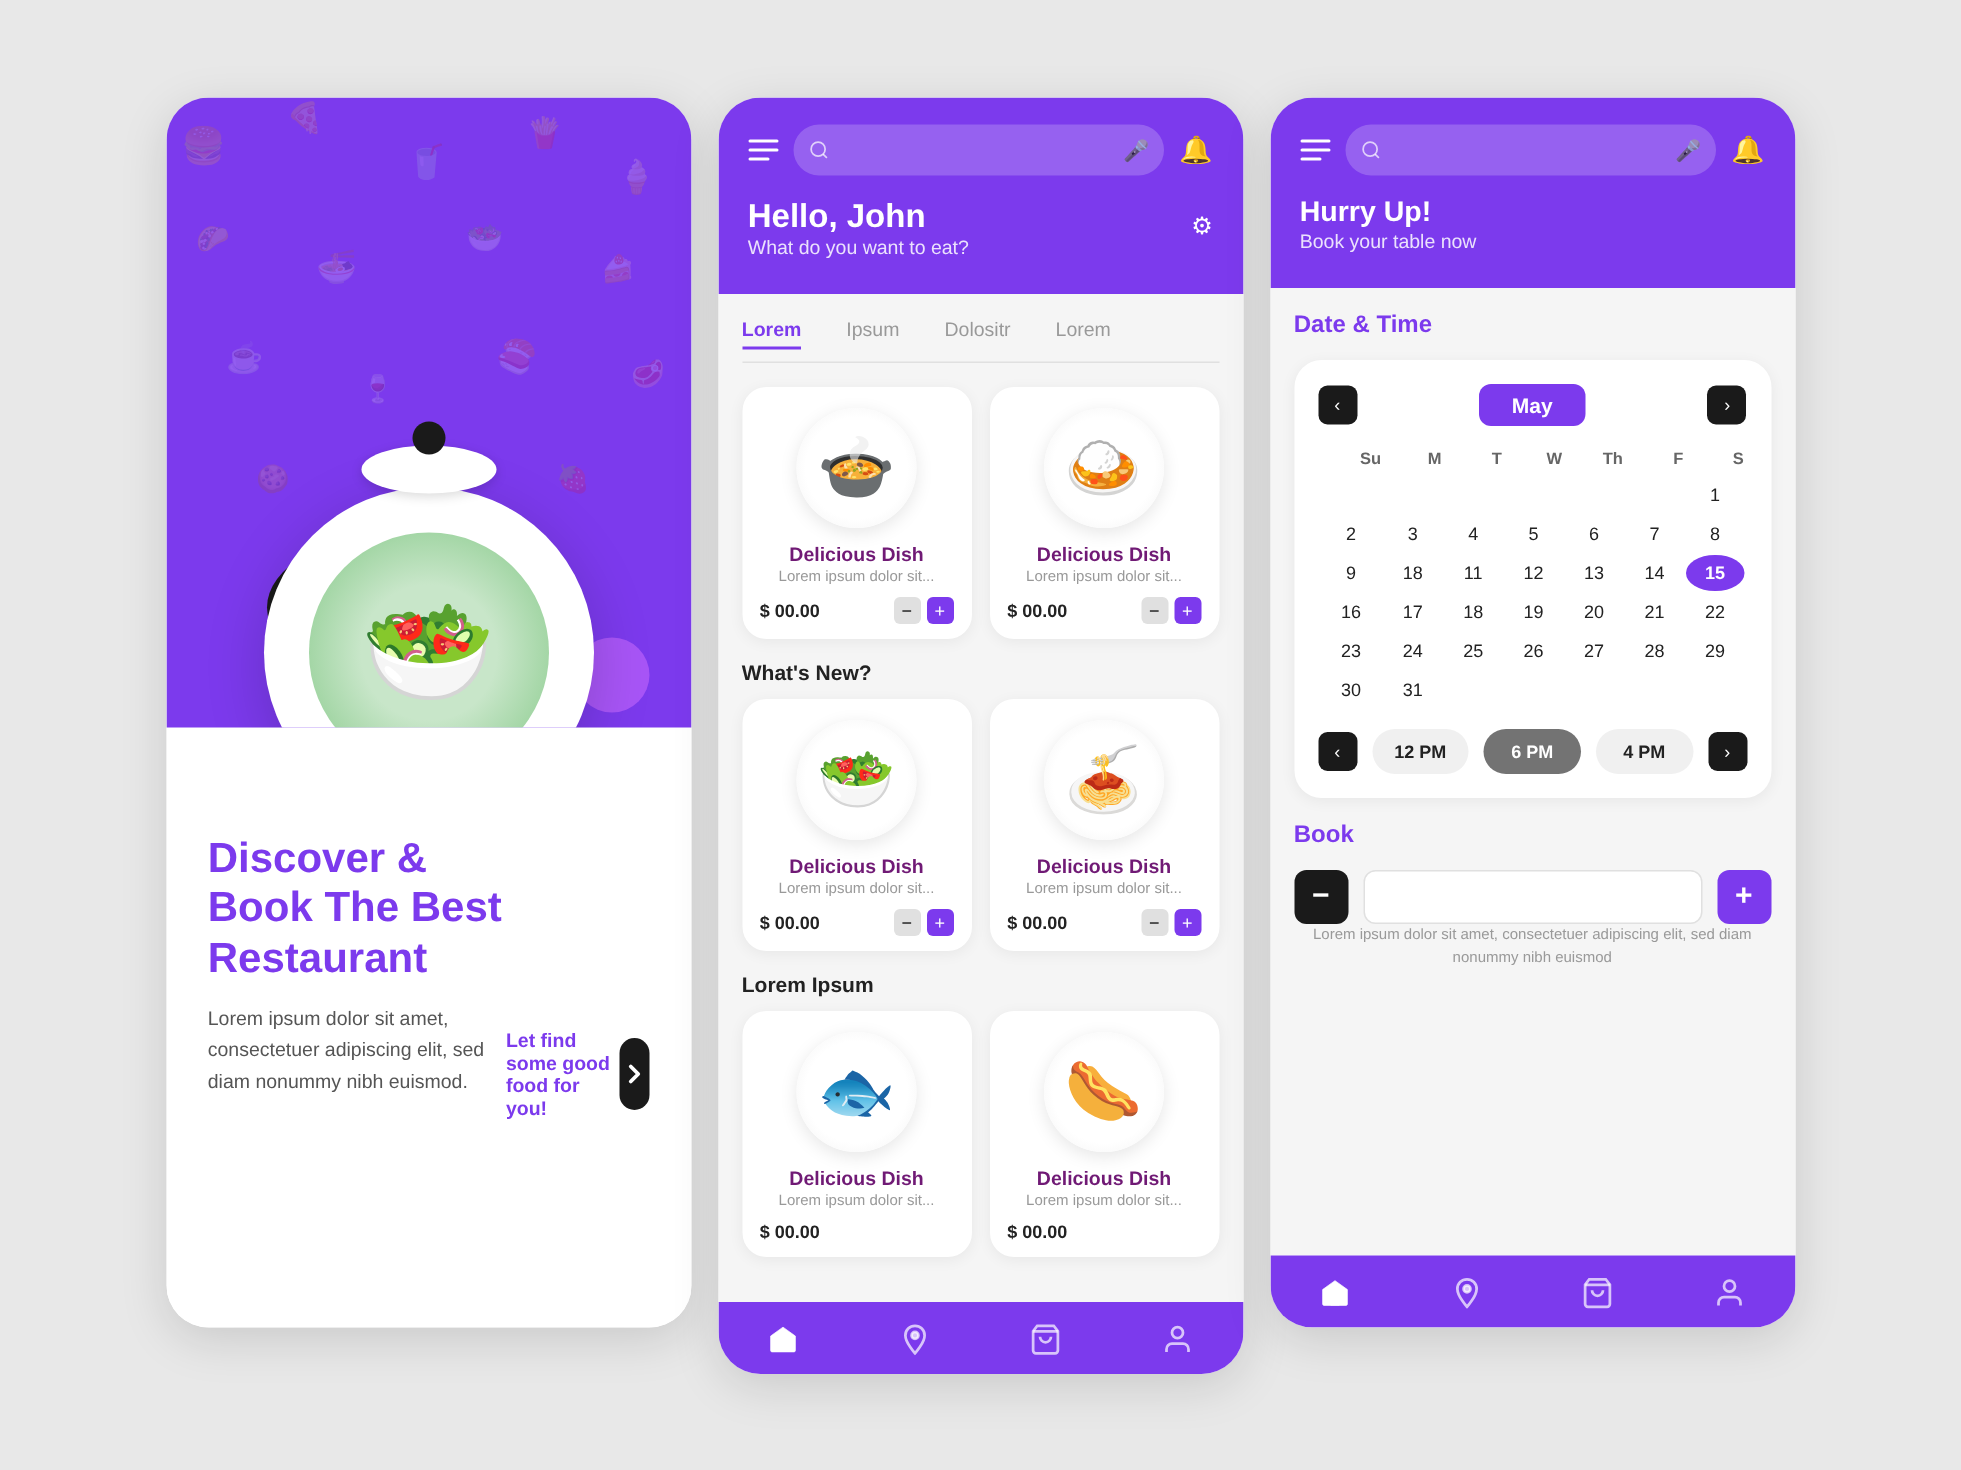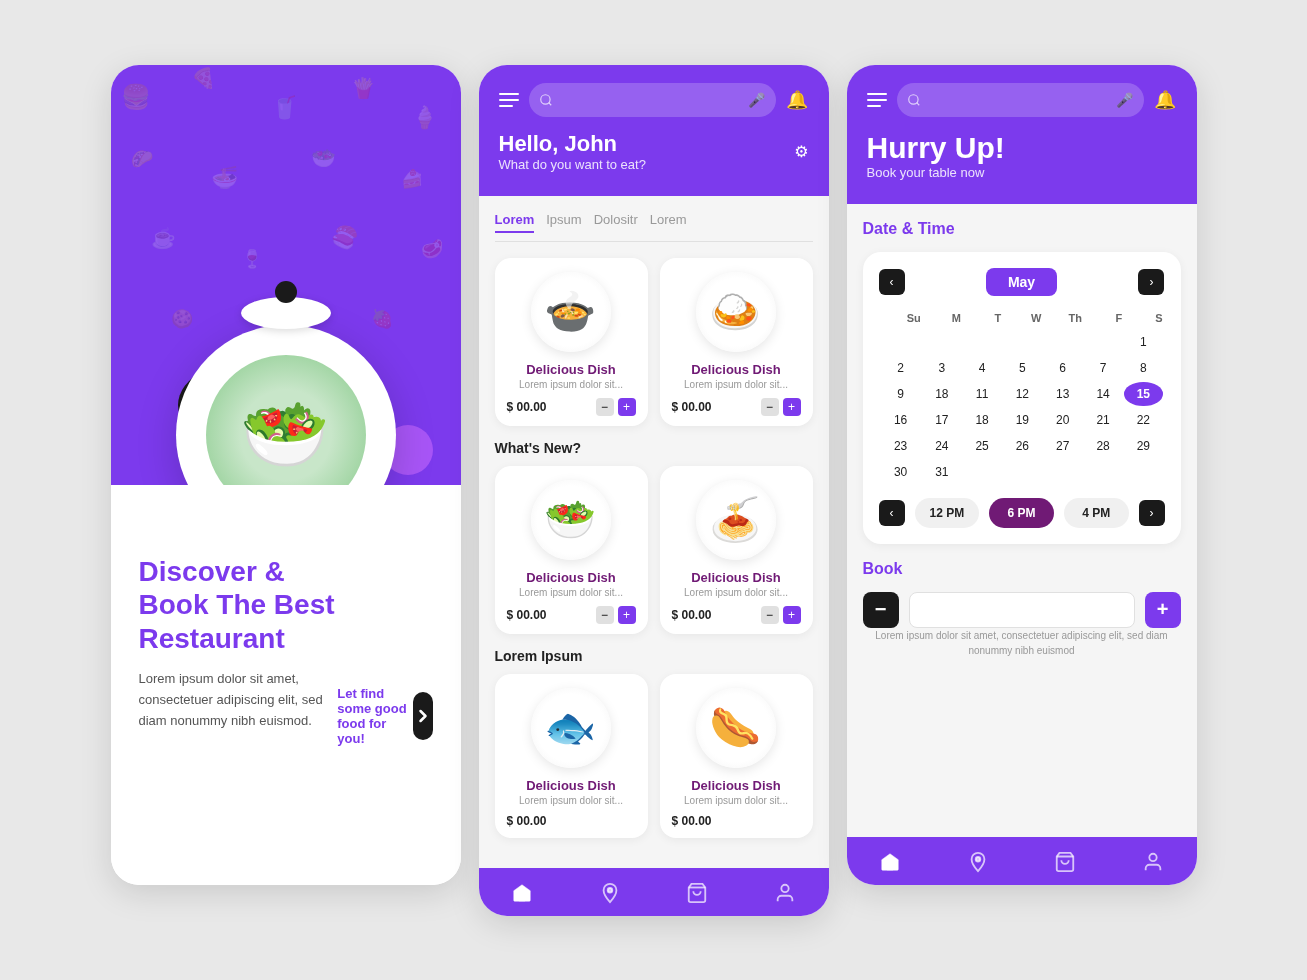--- a/index.html
+++ b/index.html
@@ -200,21 +200,21 @@
       justify-content: space-between;
     }
     .s2-body {
       flex: 1;
       background: #f5f5f5;
       padding: 16px;
       overflow: hidden;
     }
     .s2-tabs {
       display: flex;
-      gap: 12px;
+      gap: 30px;
       margin-bottom: 16px;
       border-bottom: 1px solid #e0e0e0;
       padding-bottom: 8px;
     }
     .s2-tab {
       font-size: 13px;
       color: #999;
       cursor: pointer;
       padding-bottom: 4px;
     }
@@ -326,21 +326,21 @@
       background: rgba(255,255,255,0.2);
       border-radius: 20px;
       height: 34px;
       display: flex;
       align-items: center;
       padding: 0 10px;
       gap: 6px;
     }
     .s3-greeting {
       color: #fff;
-      font-size: 30px;
+      font-size: 19px;
       font-weight: 800;
     }
     .s3-greeting-sub {
       color: rgba(255,255,255,0.85);
       font-size: 13px;
     }
     .s3-body {
       flex: 1;
       background: #f5f5f5;
       padding: 16px;
@@ -412,21 +412,21 @@
       background: #f0f0f0;
       border-radius: 20px;
       padding: 8px 0;
       text-align: center;
       font-size: 12px;
       color: #222;
       cursor: pointer;
       font-weight: 600;
     }
     .s3-time-btn.active {
-      background: #701a75;
+      background: #737373;
       color: #fff;
     }
     .s3-time-nav {
       width: 26px;
       height: 26px;
       background: #1a1a1a;
       border-radius: 6px;
       display: flex;
       align-items: center;
       justify-content: center;

